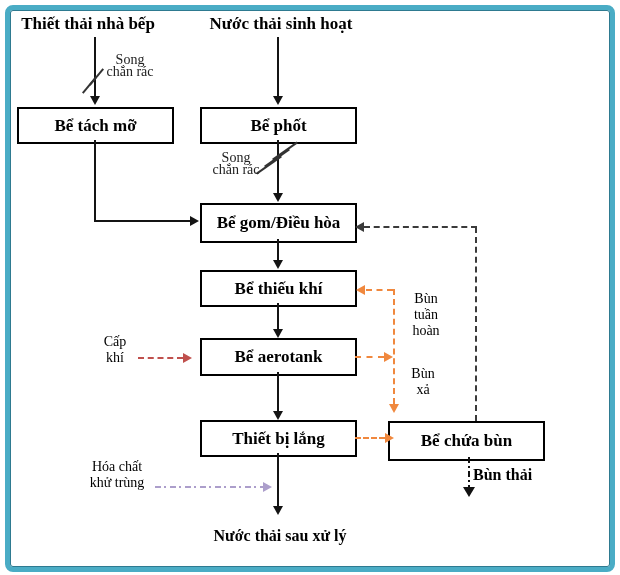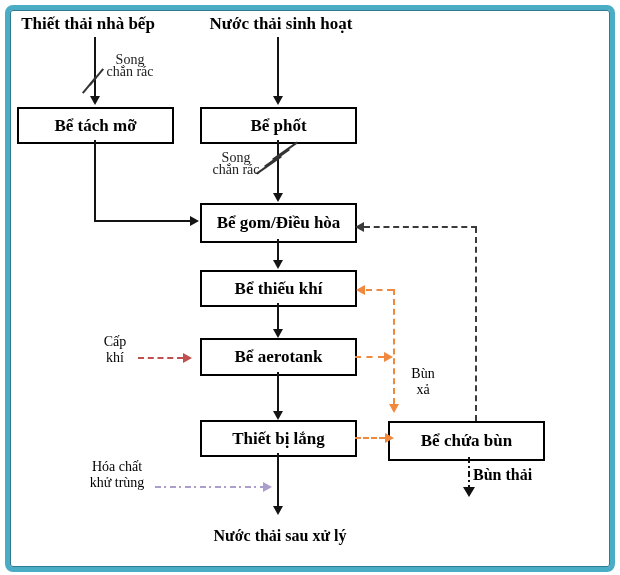--- a/index.html
+++ b/index.html
@@ -115,20 +115,21 @@
   <div class="dash-dark-V" style="left:475px;top:227px;height:194px;"></div>
 
   <div class="dash-or-H" style="left:366px;top:289px;width:27px;"></div>
   <div class="ah ah-left-or" style="left:356px;top:285px;"></div>
   <div class="dash-or-V" style="left:393px;top:289px;height:115px;"></div>
   <div class="ah ah-down-or" style="left:389px;top:404px;"></div>
   <div class="dash-or-H" style="left:355px;top:356px;width:29px;"></div>
   <div class="ah ah-right-or" style="left:384px;top:352px;"></div>
   <div class="dash-or-H" style="left:355px;top:437px;width:30px;"></div>
   <div class="ah ah-right-or" style="left:385px;top:433px;"></div>
+  <div class="lbl" style="left:401px;top:291px;width:50px;">Bùn tuần hoàn</div>
   <div class="lbl" style="left:403px;top:366px;width:40px;">Bùn xả</div>
 
   <div class="dash-red-H" style="left:138px;top:357px;width:45px;"></div>
   <div class="ah ah-right-red" style="left:183px;top:353px;"></div>
   <div class="lbl" style="left:95px;top:334px;width:40px;">Cấp khí</div>
 
   <div class="dashdot-lav-H" style="left:155px;top:486px;width:108px;"></div>
   <div class="ah ah-right-lav" style="left:263px;top:482px;"></div>
   <div class="lbl" style="left:80px;top:459px;width:74px;">Hóa chất khử trùng</div>
 

